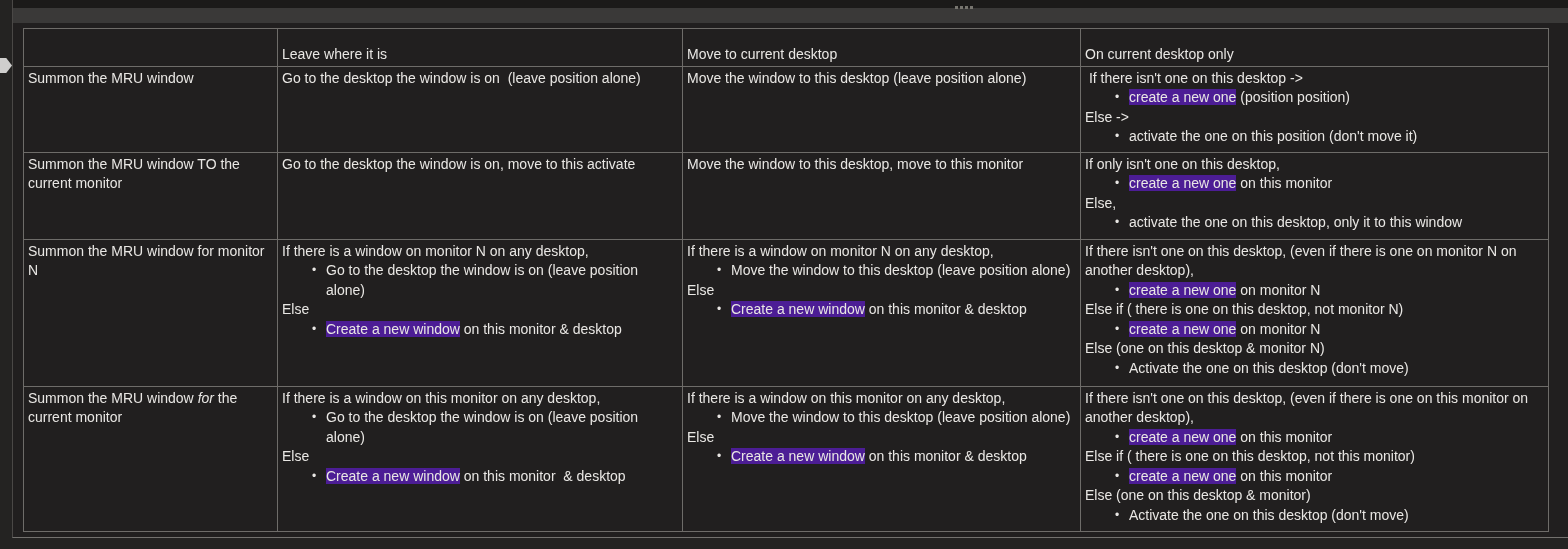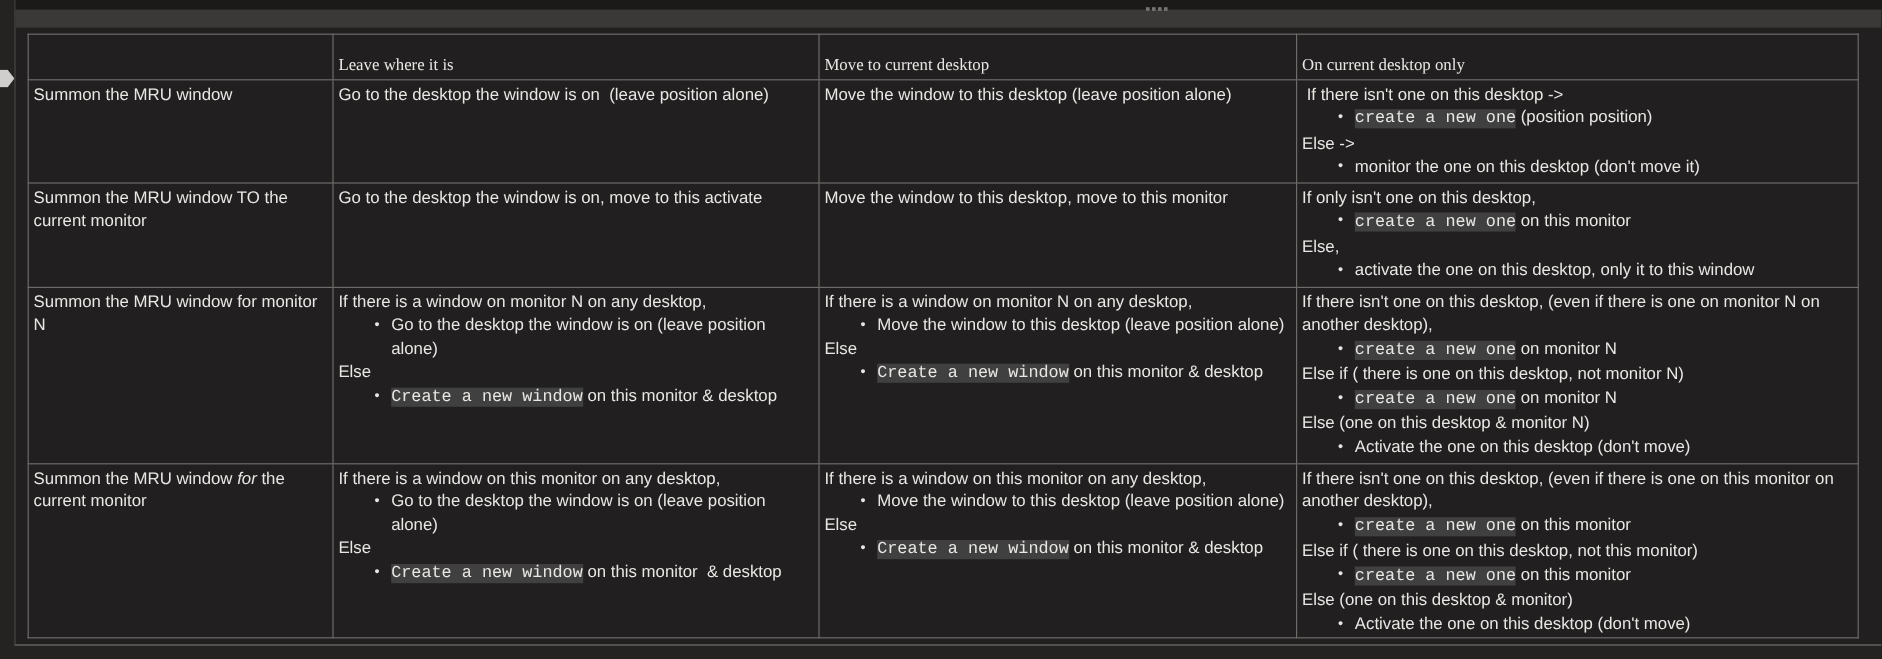--- a/index.html
+++ b/index.html
@@ -39,25 +39,25 @@
     background:transparent;
   }
   table.mru th, table.mru td {
     border:1px solid #6e6c69;
     vertical-align:top;
     padding:2px 4px;
     font-size:14px; line-height:19.5px; font-weight:normal;
     text-align:left;
     overflow:hidden;
   }
-  table.mru th { vertical-align:middle; padding-top:16px; padding-bottom:1px;font-family:Liberation Serif, serif; }
+  table.mru th { vertical-align:middle; padding-top:16px; padding-bottom:1px; }
   .line { position:relative; white-space:pre-wrap; }
   .line.bullet { padding-left:44px; }
   .blt { position:absolute; left:30px; top:0; font-size:12px; }
-  .hl { background:#404040;font-family:Liberation Mono, monospace; }
+  .hl { background:#4c1d95; }
   .it { font-style:italic; }
 </style>
 </head>
 <body>
 
 <div class="stage">
   <div class="window"></div>
   <div class="window-top-strip"></div>
   <div class="toolbar"></div>
   <div class="drag-dots">
@@ -88,21 +88,21 @@
           <td>
             <div class="line"><span>Go to the desktop the window is on  (leave position alone)</span></div>
           </td>
           <td>
             <div class="line"><span>Move the window to this desktop (leave position alone)</span></div>
           </td>
           <td>
             <div class="line"><span> If there isn't one on this desktop -&gt;</span></div>
             <div class="line bullet"><span class="blt">•</span><span class="hl">create a new one</span><span> (position position)</span></div>
             <div class="line"><span>Else -&gt;</span></div>
-            <div class="line bullet"><span class="blt">•</span><span>monitor the one on this desktop (don't move it)</span></div>
+            <div class="line bullet"><span class="blt">•</span><span>activate the one on this position (don't move it)</span></div>
           </td>
         </tr>
         <tr style="height: 87px;">
           <td><span>Summon the MRU window TO the current monitor</span></td>
           <td>
             <div class="line"><span>Go to the desktop the window is on, move to this activate</span></div>
           </td>
           <td>
             <div class="line"><span>Move the window to this desktop, move to this monitor</span></div>
           </td>

